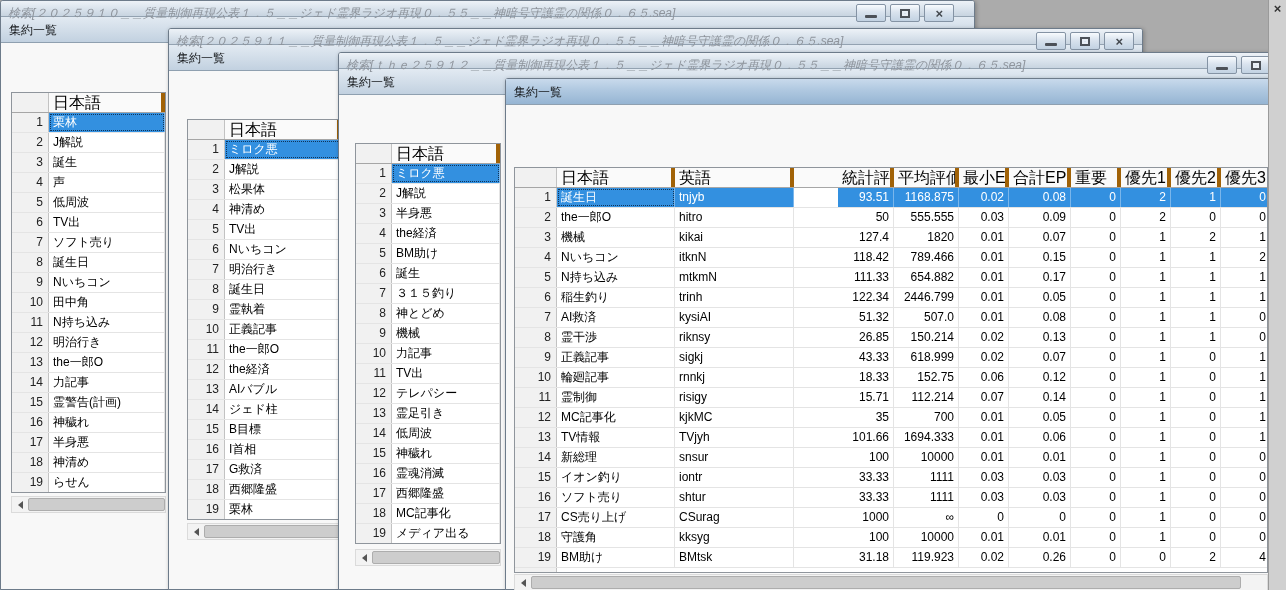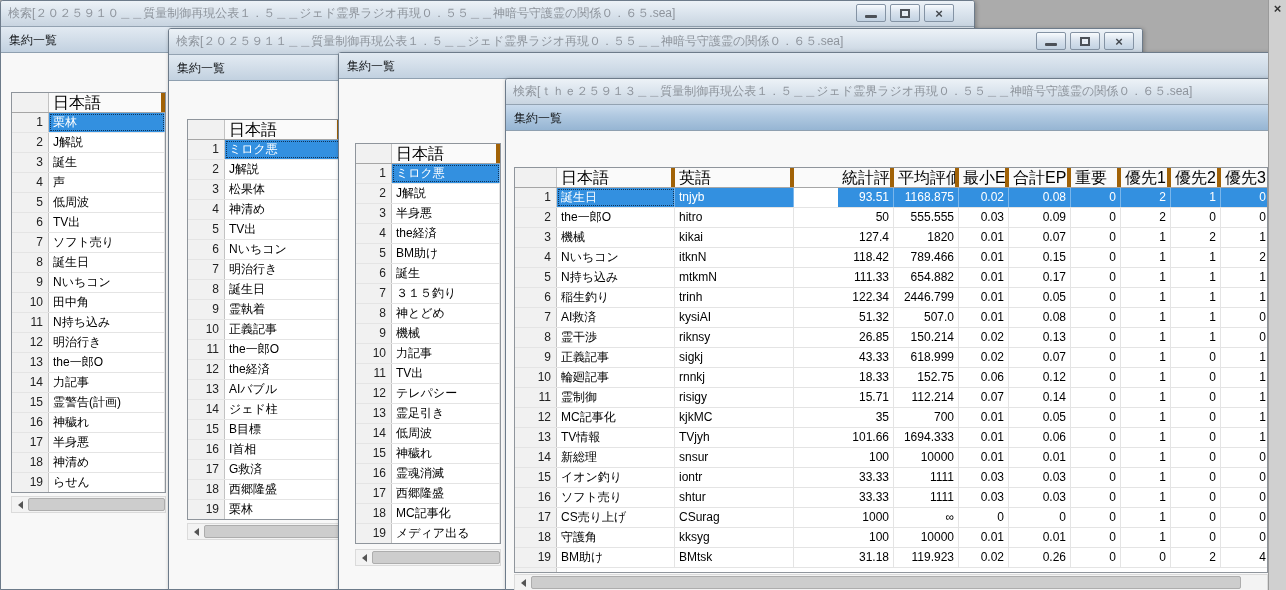--- a/index.html
+++ b/index.html
@@ -6,22 +6,22 @@
   *{box-sizing:border-box;}
   #screen{position:relative;width:1286px;height:590px;overflow:hidden;background:#ABABAB;
           font-family:"Liberation Sans","DejaVu Sans",sans-serif;}
   
   .win{position:absolute;border:1px solid #6D7B8A;border-radius:3px 3px 0 0;background:#F8F8F8;
        box-shadow:1px 1px 4px rgba(0,0,0,.28);}
   .win1{left:0;top:0;width:975px;height:590px;z-index:1;}
   .win2{left:168px;top:28px;width:975px;height:562px;z-index:2;}
   .win3{left:338px;top:52px;width:948px;height:538px;z-index:3;}
   .win4{left:505px;top:78px;width:781px;height:512px;z-index:4;}
-  .titlebar{position:relative;height:26px;background:linear-gradient(#EDF2F7,#DCE5EE 45%,#C8D4E0);
-            border-bottom:1px solid #93A2B1;border-radius:2px 2px 0 0;}
+  .titlebar{position:relative;height:16px;background:linear-gradient(#EDF2F7,#DCE5EE 45%,#C8D4E0);
+            border-bottom:1px solid #93A2B1;border-radius:2px 2px 0 0;font-style:italic;}
   .title-text{font-size:12px;color:#8E949C;line-height:25px;padding-left:7px;white-space:nowrap;overflow:hidden;}
   .win-controls{position:absolute;top:3px;display:flex;gap:4px;}
   .win1 .win-controls{right:20px;}
   .win2 .win-controls{right:8px;}
   .win3 .win-controls{right:14px;}
   .wbtn{width:30px;height:18px;border:1px solid #8493A4;border-radius:2px;
         background:linear-gradient(#F8FBFE,#D9E3EE 45%,#C2D2E2);
         display:flex;align-items:center;justify-content:center;}
   .glyph-min{width:12px;height:3px;background:#4C5158;border-radius:1px;margin-top:7px;}
   .glyph-restore{width:10px;height:9px;border:2px solid #4C5158;box-shadow:inset 0 0 0 2px #E8EEF5;}
@@ -289,20 +289,31 @@
     </div>
     <div class="hscroll">
       <div class="sb-arrow">
           <div class="tri-left"></div>
         </div>
       <div class="sb-thumb"></div>
     </div>
   </div>
 
   <div class="win win3">
+    <div class="titlebar">
+      <div class="title-text">検索[ｔｈｅ２５９１２＿＿質量制御再現公表１．５＿＿ジェド霊界ラジオ再現０．５５＿＿神暗号守護霊の関係０．６５.sea]</div>
+      <div class="win-controls">
+        <div class="wbtn">
+            <div class="glyph-min"></div>
+          </div>
+        <div class="wbtn">
+            <div class="glyph-restore"></div>
+          </div>
+      </div>
+    </div>
     <div class="panelbar">集約一覧</div>
     <div class="grid lg">
       <div class="grid-header">
         <div class="num-cell gh-cell"></div>
         <div class="gh-cell jp-cell">日本語</div>
       </div>
       <div>
 
       <div class="grid-row selected">
           <div class="num-cell">1</div>
@@ -384,23 +395,20 @@
     </div>
     <div class="hscroll">
       <div class="sb-arrow">
           <div class="tri-left"></div>
         </div>
       <div class="sb-thumb"></div>
     </div>
   </div>
 
   <div class="win win4">
-    <div class="titlebar">
-      <div class="title-text">検索[ｔｈｅ２５９１３＿＿質量制御再現公表１．５＿＿ジェド霊界ラジオ再現０．５５＿＿神暗号守護霊の関係０．６５.sea]</div>
-    </div>
     <div class="panelbar">集約一覧</div>
     <div class="grid wg">
       <div class="grid-header">
         <div class="num-cell gh-cell"></div>
         <div class="gh-cell c0">日本語</div>
         <div class="gh-cell c1">英語</div>
         <div class="gh-cell c2">統計評価</div>
         <div class="gh-cell c3">平均評価</div>
         <div class="gh-cell c4">最小EP</div>
         <div class="gh-cell c5">合計EP</div>

